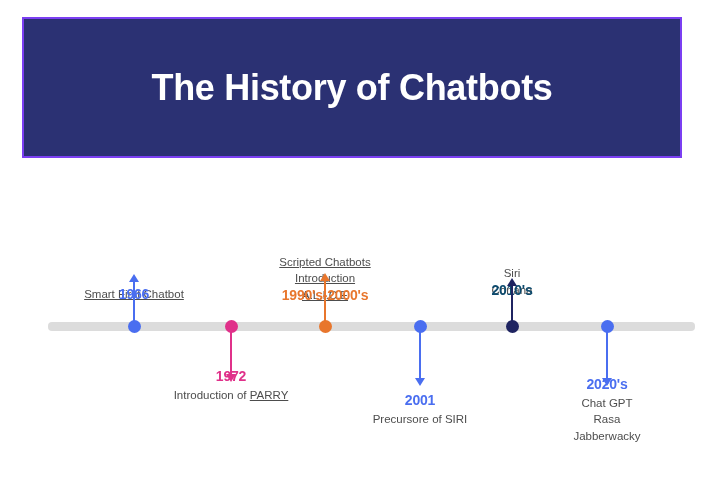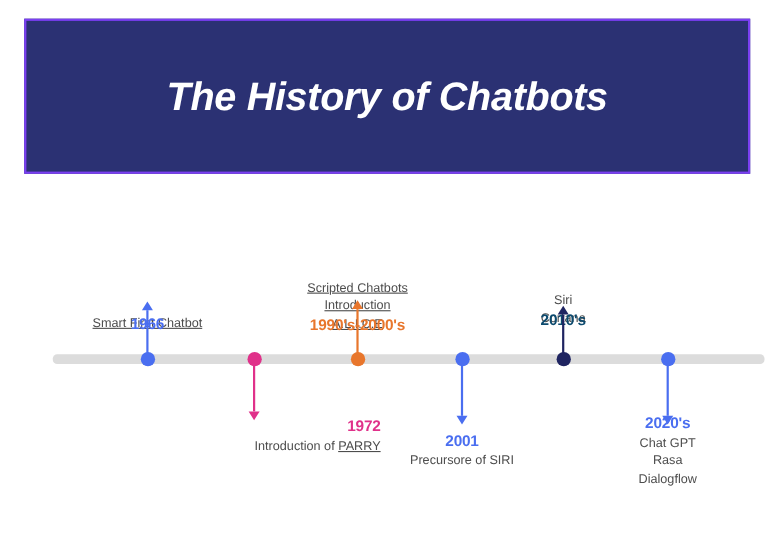--- a/index.html
+++ b/index.html
@@ -22,21 +22,20 @@
     left: 22px;
     top: 17px;
     width: 660px;
     height: 141px;
     box-sizing: border-box;
     background: #2b3173;
     border: 2px solid #7b3ff2;
     display: flex;
     align-items: center;
     justify-content: center;
-    font-style: italic;
   }
   #header-title {
     color: #ffffff;
     font-size: 36px;
     font-weight: bold;
     letter-spacing: -0.3px;
     text-align: center;
     line-height: 1.1;
     font-family: "Liberation Sans", sans-serif;
   }
@@ -150,21 +149,21 @@
           <div class="tl-year" style="color: rgb(74, 110, 240);">1966</div>
           <div class="tl-desc">
             <div><span class="u">Smart First Chatbot</span></div>
           </div>
         </div>
       </div>
       <div class="tl-event below" style="left: 231px;">
         <div class="tl-dot" style="background: rgb(224, 49, 138);"></div>
         <div class="tl-stem" style="background: rgb(224, 49, 138); height: 48px; top: 156px;"></div>
         <div class="tl-arrow down" style="border-top-color: rgb(224, 49, 138); top: 204px;"></div>
-        <div class="tl-label" style="top: 209px; text-align: right;">
+        <div class="tl-label" style="top: 198px;">
           <div class="tl-year" style="color: rgb(224, 49, 138);">1972</div>
           <div class="tl-desc">
             <div><span>Introduction of </span><span class="u">PARRY</span></div>
           </div>
         </div>
       </div>
       <div class="tl-event above" style="left: 325px;">
         <div class="tl-dot" style="background: rgb(232, 118, 44);"></div>
         <div class="tl-stem" style="background: rgb(232, 118, 44); height: 45px; top: 111px;"></div>
         <div class="tl-arrow up" style="border-bottom-color: rgb(232, 118, 44); top: 103px;"></div>
@@ -202,18 +201,18 @@
       </div>
       <div class="tl-event below" style="left: 607px;">
         <div class="tl-dot" style="background: rgb(74, 110, 240);"></div>
         <div class="tl-stem" style="background: rgb(74, 110, 240); height: 52px; top: 156px;"></div>
         <div class="tl-arrow down" style="border-top-color: rgb(74, 110, 240); top: 208px;"></div>
         <div class="tl-label" style="top: 206px;">
           <div class="tl-year" style="color: rgb(74, 110, 240);">2020's</div>
           <div class="tl-desc">
             <div><span>Chat GPT</span></div>
             <div><span>Rasa</span></div>
-            <div><span>Dialogflow</span></div>
+            <div><span>Jabberwacky</span></div>
           </div>
         </div>
       </div>
     </div>
 </div>
 
 </body></html>

